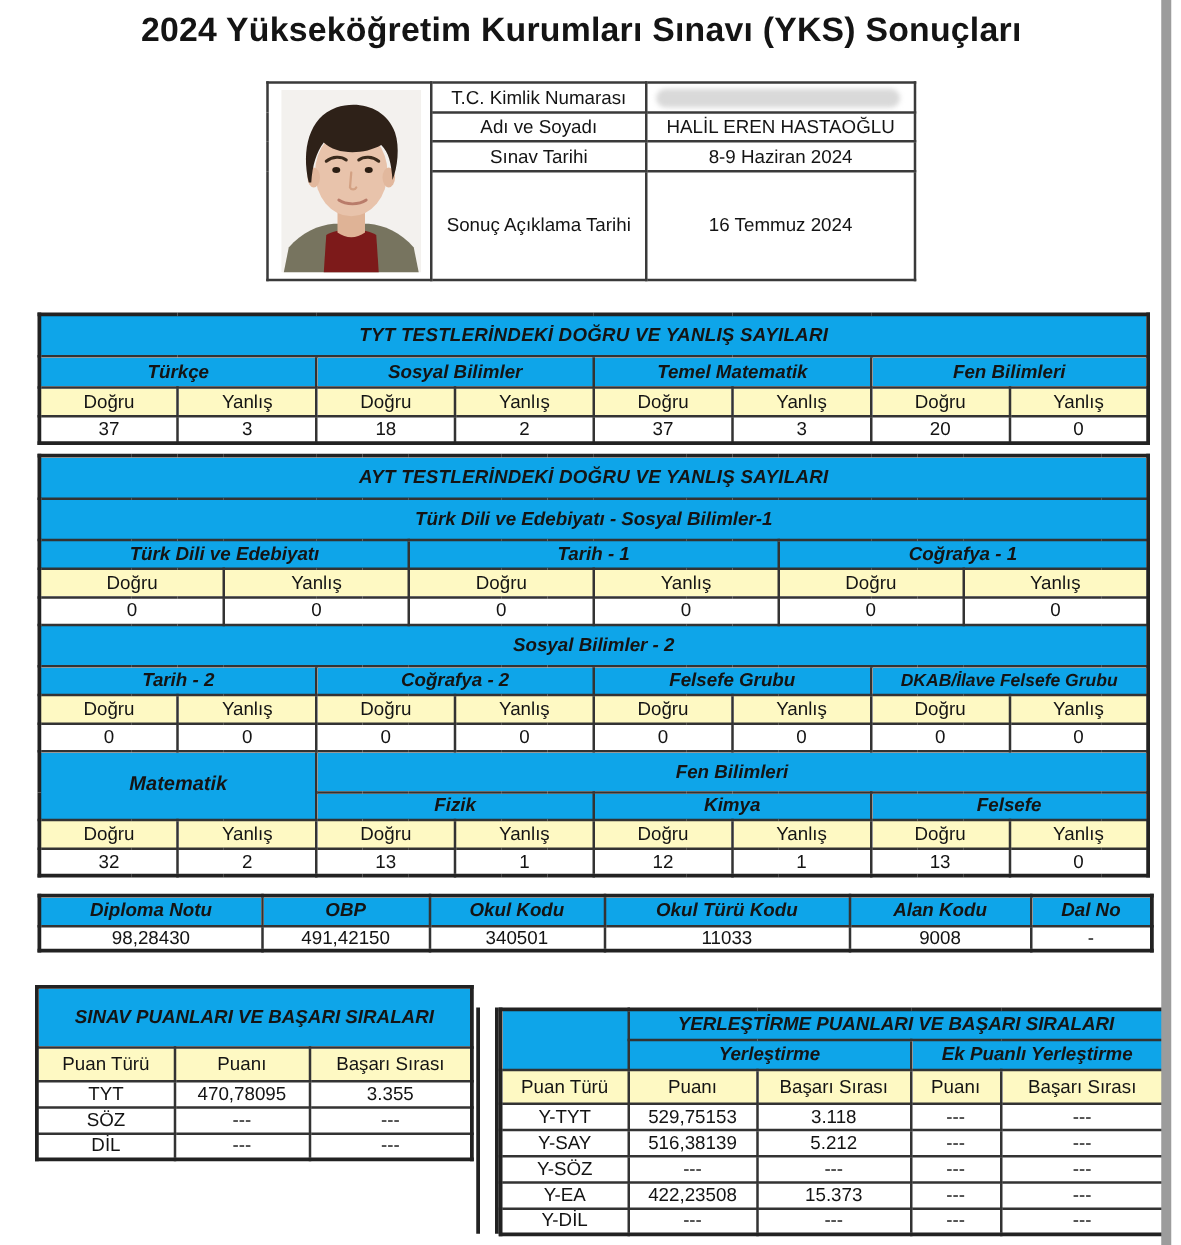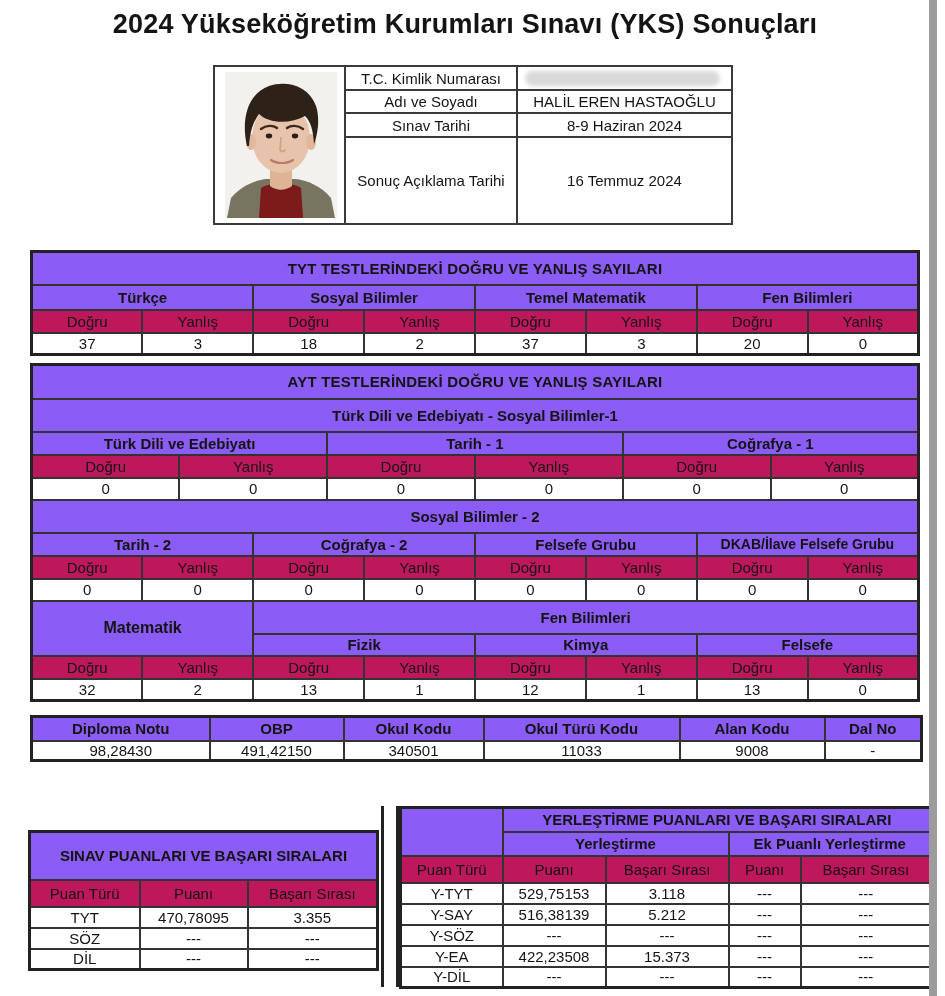--- a/index.html
+++ b/index.html
@@ -12,22 +12,22 @@
     font-size:27px; font-weight:700; color:#141414; letter-spacing:0.2px;
   }
   table.t {
     position:absolute; border-collapse:collapse; table-layout:fixed;
     border:3px solid #222;
   }
   table.t td {
     border:2px solid #333; text-align:center; vertical-align:middle;
     font-size:15px; padding:0 2px; overflow:hidden; white-space:nowrap; color:#141414;
   }
-  .blue { background:#8b5cf6; }
-  .gray { background:#be185d; }
+  .blue { background:#0ea5e9;font-style:italic; }
+  .gray { background:#fef9c3; }
   .tt { font-size:24px; font-weight:700; letter-spacing:0.2px; }   
   .ts { font-size:23px; font-weight:700; }                          
   .gh { font-size:15px; font-weight:700; }                          
   .bt { font-size:15px; font-weight:700; }                          
   .lbl { text-align:left; padding-left:9px;margin-left:34px; }
   .val { text-align:left; padding-left:9px; }
   
   #info { border:2px solid #3a3a3a; }
   #info td { border:2px solid #3a3a3a; }
   .photo-cell { background:#fff; padding:0; }
@@ -291,21 +291,21 @@
         <td>98,28430</td>
         <td>491,42150</td>
         <td>340501</td>
         <td>11033</td>
         <td>9008</td>
         <td>-</td>
       </tr>
     </tbody>
   </table>
 
-  <table class="t" style="left:28px; top:830px; width:348px;">
+  <table class="t" style="left:28px; top:788px; width:348px;">
     <colgroup>
         <col style="width:110px">
         <col style="width:108px">
         <col style="width:130px">
       </colgroup>
     <tbody>
       <tr style="height:48px">
           <td colspan="3" class="blue bt">SINAV PUANLARI VE BAŞARI SIRALARI</td>
         </tr>
       <tr style="height:27px">

